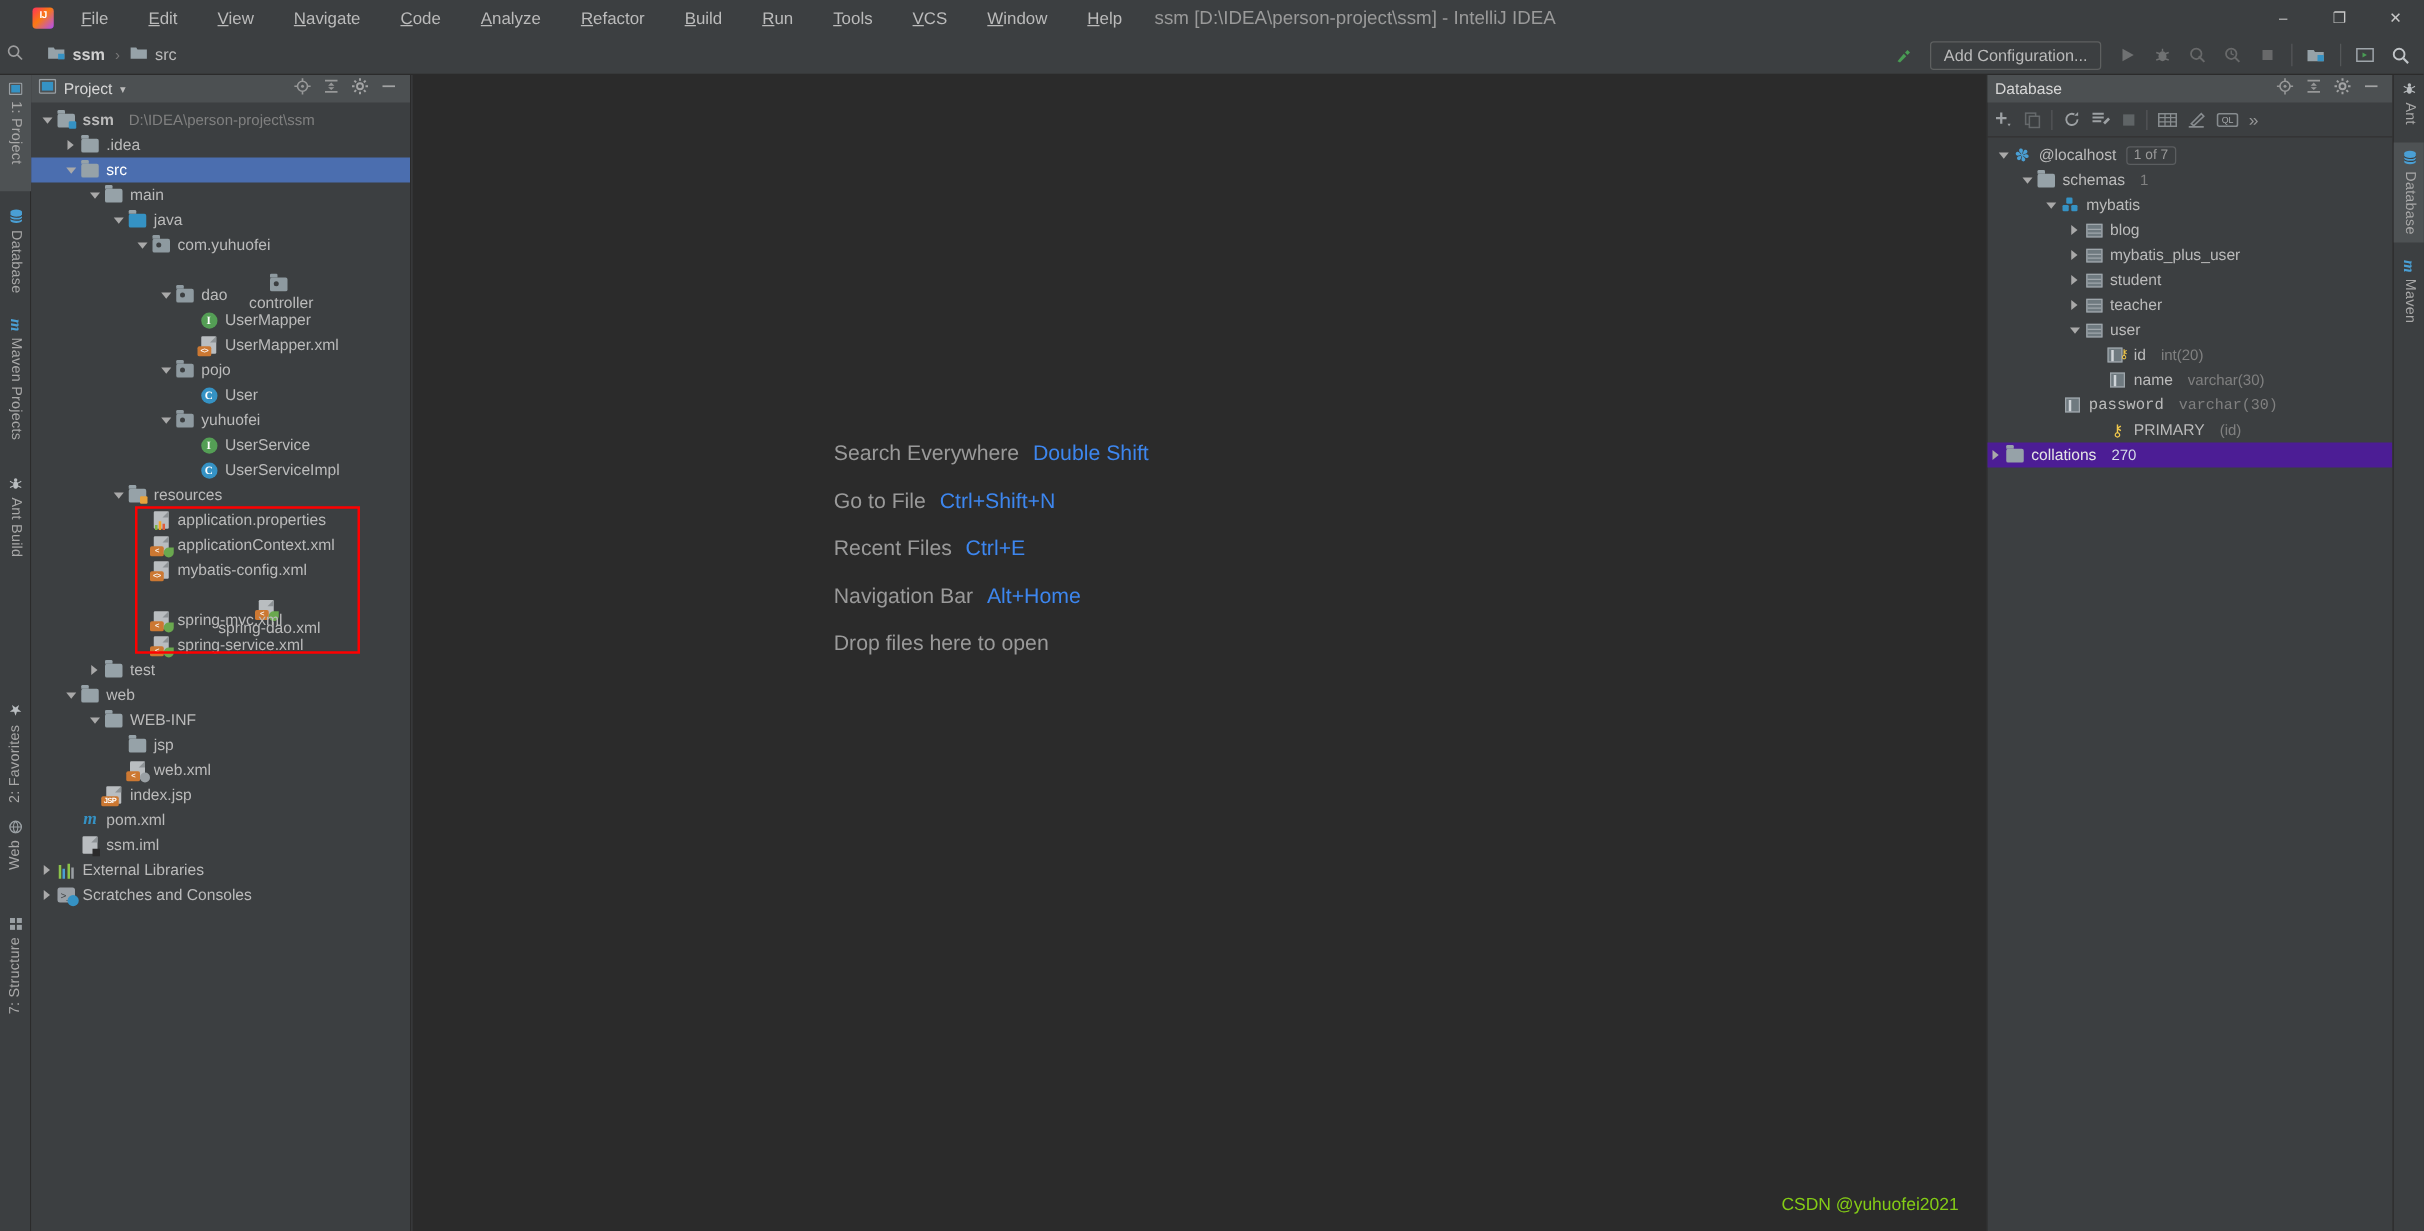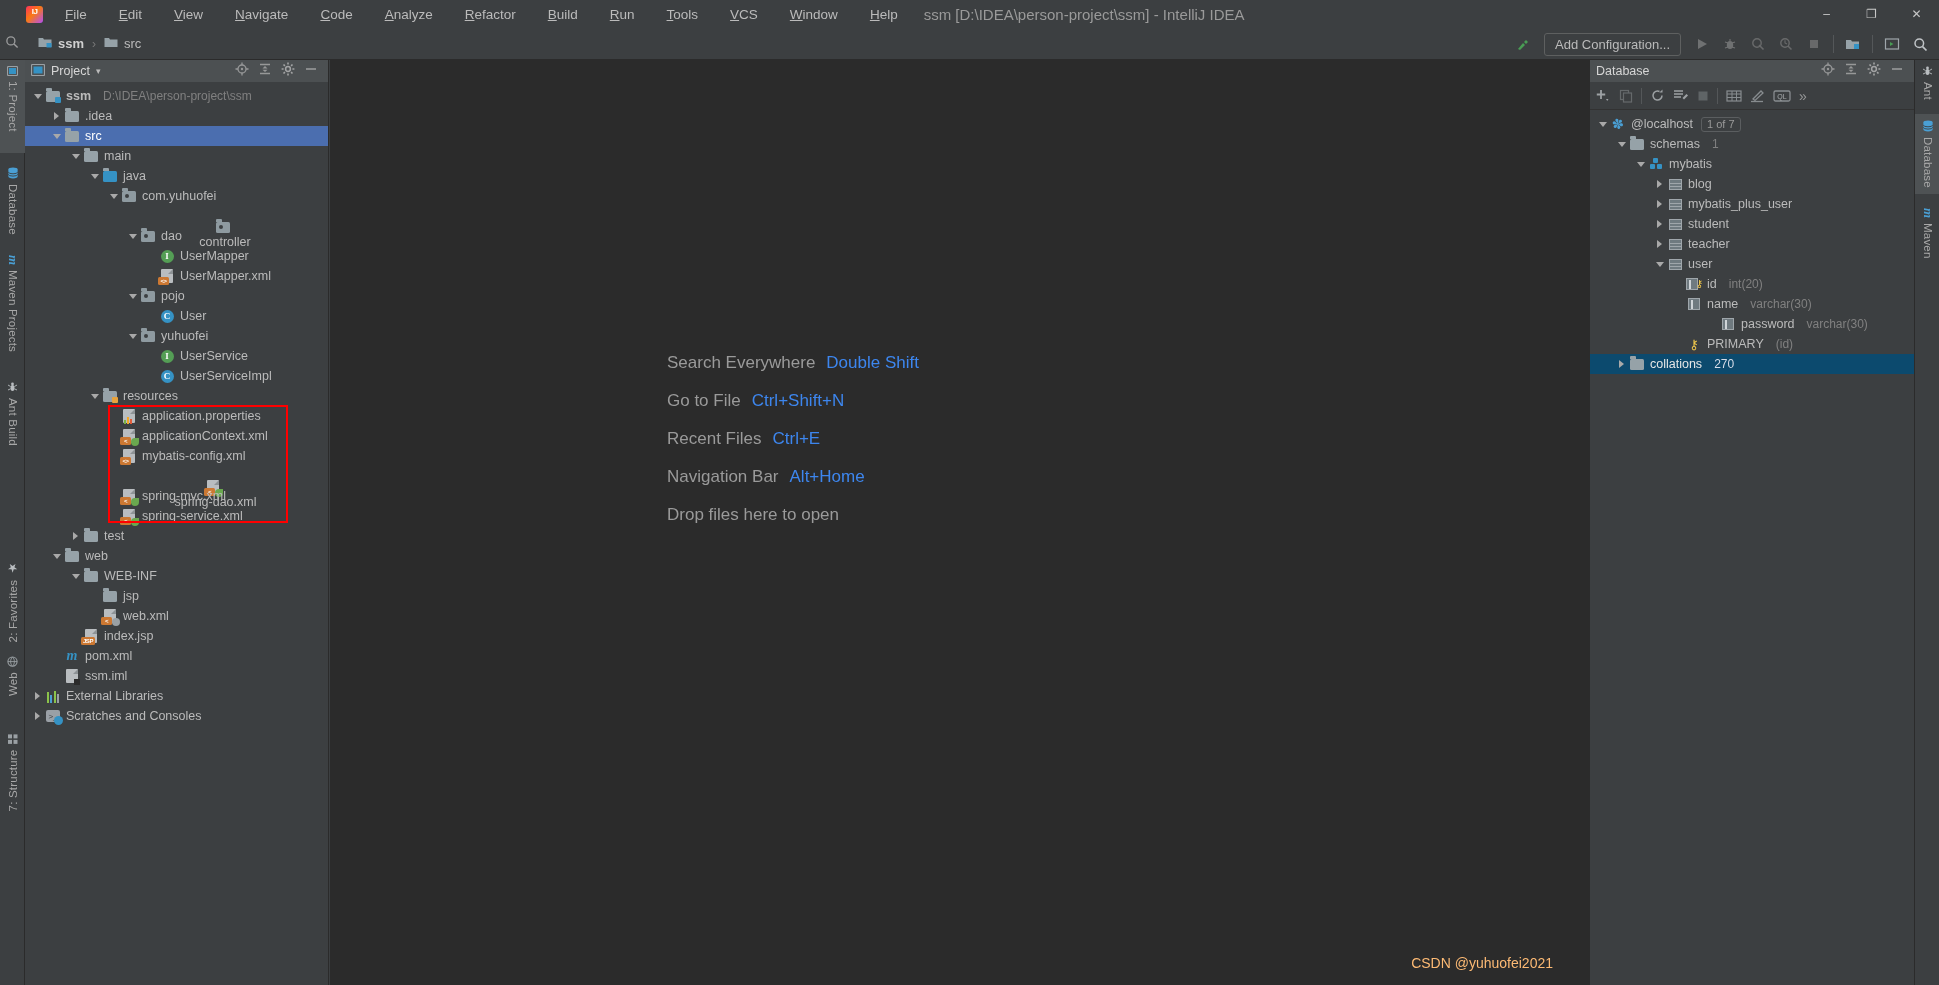--- a/index.html
+++ b/index.html
@@ -160,22 +160,22 @@
     background:#2b2b2b; overflow:hidden;
   }
   .welcome{
     position:absolute; left:337px; top:293px;
     display:flex; flex-direction:column; gap:18px;
   }
   .wrow{ display:flex; align-items:baseline; gap:11px; font-size:17px; }
   .wlabel{ color:#9a9a9a; }
   .wkey{ color:#3d86ee; }
   .watermark{
-    position:absolute; right:36px; bottom:14px;
-    font-size:14px; color:#fdba74;
+    position:absolute; right:22px; bottom:14px;
+    font-size:14px; color:#84cc16;
   }
 
   
   .dbpane{
     position:absolute; left:1589px; top:60px; width:325px; height:925px;
     background:#3c3f41; border-left:1px solid #2b2b2b;
   }
   .db-toolbar{
     height:28px; display:flex; align-items:center; padding:0 6px; gap:8px;
     border-bottom:1px solid #323232;
@@ -912,37 +912,37 @@
           <span class="tsub">int(20)</span>
         </div>
         <div class="trow" style="padding-left: 82px;">
           <span class="tw"></span>
           <span class="ticon">
             <span class="ic-col"></span>
           </span>
           <span class="tlabel">name</span>
           <span class="tsub">varchar(30)</span>
         </div>
-        <div class="trow" style="padding-left: 116px;">
+        <div class="trow" style="padding-left: 46px; font-family: Liberation Mono, monospace;">
           <span class="tw"></span>
           <span class="ticon">
             <span class="ic-col"></span>
           </span>
           <span class="tlabel">password</span>
           <span class="tsub">varchar(30)</span>
         </div>
         <div class="trow" style="padding-left: 82px;">
           <span class="tw"></span>
           <span class="ticon">
             <span class="ic-key">⚷</span>
           </span>
           <span class="tlabel">PRIMARY</span>
           <span class="tsub">(id)</span>
         </div>
-        <div class="trow sel" style="padding-left: 25px; background: #0c4a6e; color: rgb(230, 230, 230);">
+        <div class="trow sel" style="background: #4c1d95; color: rgb(230, 230, 230);">
           <span class="tw">
             <span class="arrow right"></span>
           </span>
           <span class="ticon">
             <span class="ic-folder"></span>
           </span>
           <span class="tlabel">collations</span>
           <span class="tsub">270</span>
         </div>
       </div>

